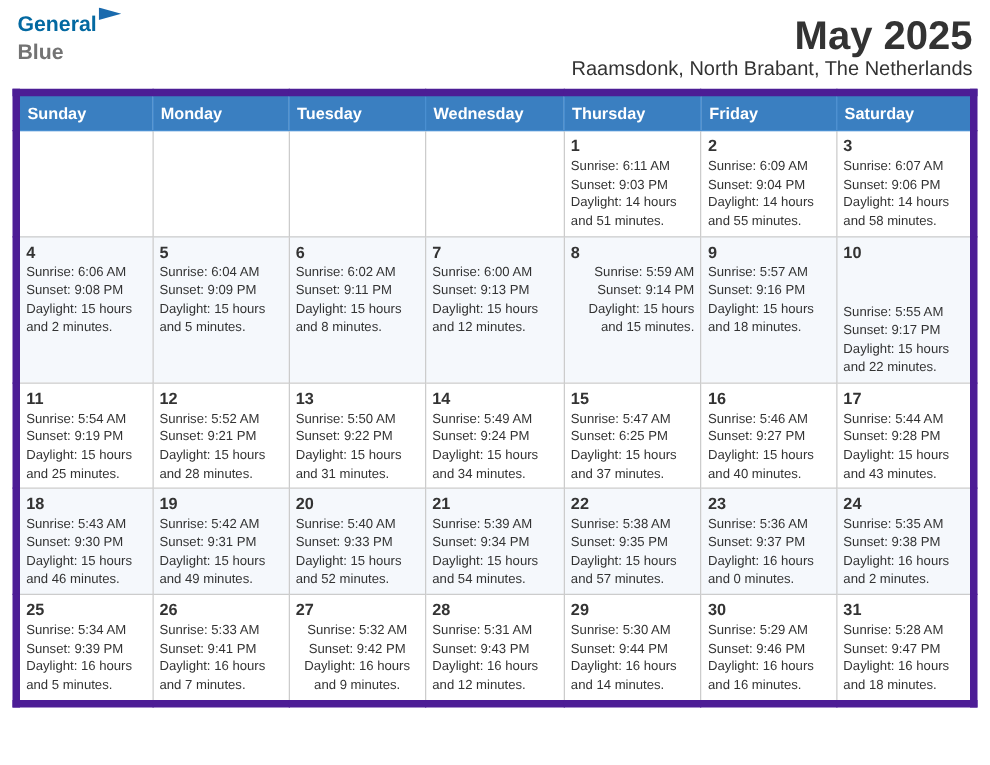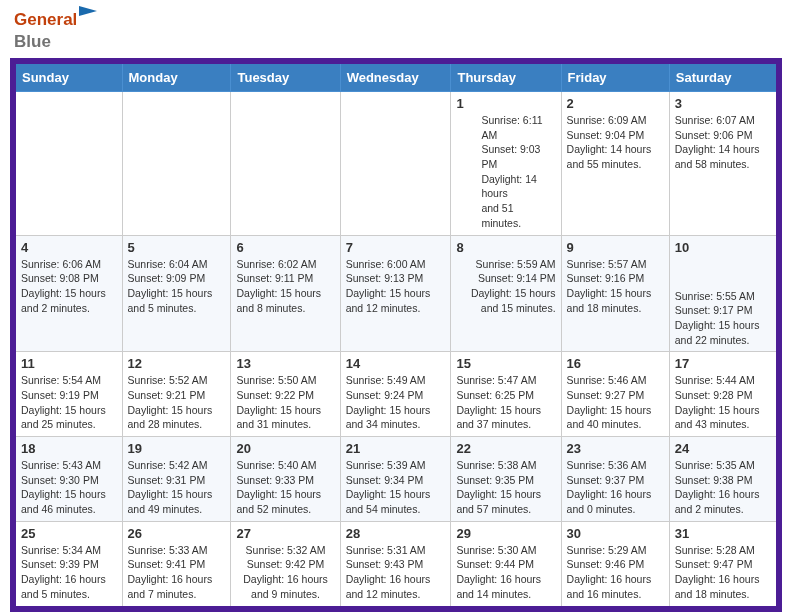--- a/index.html
+++ b/index.html
@@ -74,27 +74,31 @@
       background: #fff !important;
     }
   </style>
 </head>
 <body>
 
 <div class="header">
   <div class="logo">
     <div style="display:flex; align-items:center; gap:2px;">
       <div style="position:relative; display:inline-block;">
-        <span style="font-size:17px; font-weight:bold; color:#c2410c; font-family:Arial;">General</span>
+        <span style="font-size:17px; font-weight:bold; color:#0369a1; font-family:Arial;">General</span>
         <svg width="18" height="14" viewBox="0 0 18 14" style="position:absolute; top:-4px; right:-20px;">
           <polygon points="0,0 18,5 0,10" fill="#1a6aad"></polygon>
         </svg>
       </div>
     </div>
     <span style="font-size:17px; font-weight:bold; color:#737373; font-family:Arial; margin-top:2px; margin-left:0px;">Blue</span>
+  </div>
+  <div class="title-section">
+    <div class="month-title">May 2025</div>
+    <div class="location">Raamsdonk, North Brabant, The Netherlands</div>
   </div>
 </div>
 
 <table class="calendar">
   <thead>
     <tr id="header-row">
         <th>Sunday</th>
         <th>Monday</th>
         <th>Tuesday</th>
         <th>Wednesday</th>
@@ -104,21 +108,21 @@
       </tr>
   </thead>
   <tbody id="calendar-body">
       <tr>
         <td class="empty-cell"></td>
         <td class="empty-cell"></td>
         <td class="empty-cell"></td>
         <td class="empty-cell"></td>
         <td>
           <div class="day-number">1</div>
-          <div class="day-info" style="white-space: pre-line; margin-left: 25px;">Sunrise: 6:11 AM
+          <div class="day-info" style="white-space: pre-line;">Sunrise: 6:11 AM
 Sunset: 9:03 PM
 Daylight: 14 hours
 and 51 minutes.</div>
         </td>
         <td>
           <div class="day-number">2</div>
           <div class="day-info" style="white-space: pre-line;">Sunrise: 6:09 AM
 Sunset: 9:04 PM
 Daylight: 14 hours
 and 55 minutes.</div>

